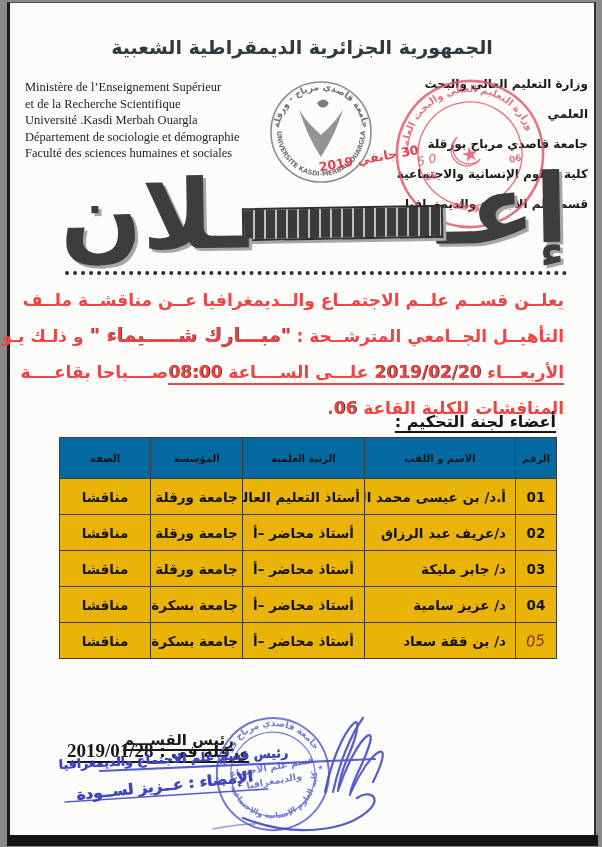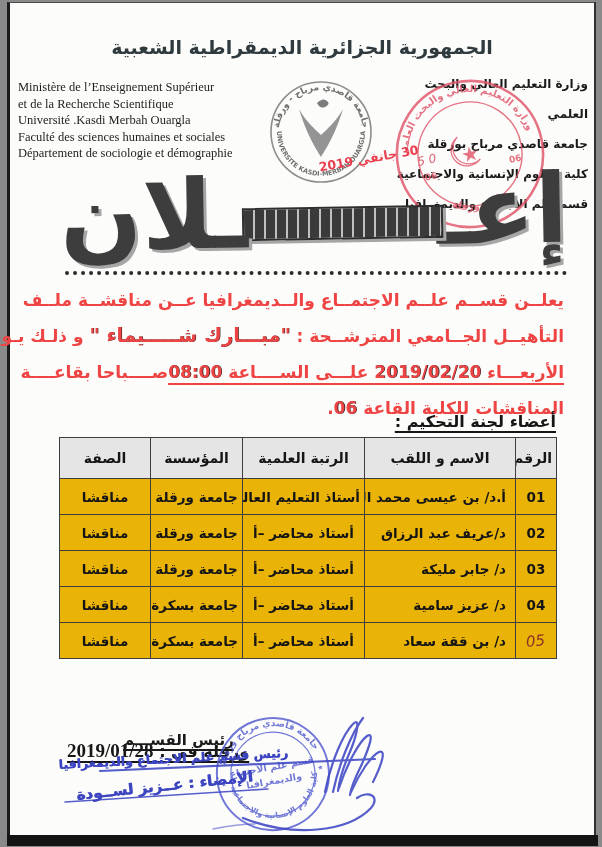--- a/index.html
+++ b/index.html
@@ -6,21 +6,21 @@
   .scan{position:relative;width:602px;height:847px;background:#8a8a8a;overflow:hidden;
         font-family:"DejaVu Sans",sans-serif;}
   .page{position:absolute;left:7px;top:2px;width:589px;height:833px;background:#fcfcfa;
         border-left:3px solid #1b1b1b;border-top:1px solid #4a4a4a;border-right:2px solid #2f2f2f;
         box-sizing:border-box;}
   .bottom-band{position:absolute;left:7px;top:835px;width:591px;height:11px;background:#141414;}
 
   
   .republic-title{position:absolute;left:0;right:0;top:33px;text-align:center;
         font-weight:bold;font-size:19px;letter-spacing:.5px;color:#2f3a3e;}
-  .french-block{position:absolute;left:8px;top:76px;width:240px;
+  .french-block{position:absolute;left:15px;top:76px;width:240px;
         font-family:"Liberation Serif",serif;font-size:12.5px;line-height:16.5px;color:#1d1d1d;}
   .arabic-block{position:absolute;right:6px;top:66px;width:205px;direction:rtl;text-align:right;
         font-size:12px;font-weight:bold;line-height:30px;color:#1a1a1a;}
   .logo{position:absolute;left:255px;top:74px;}
 
   
   .red-stamp{position:absolute;left:381px;top:72px;opacity:.82;transform:rotate(-12deg);}
   .red-date{position:absolute;left:317px;top:147px;width:92px;direction:rtl;text-align:center;
         color:#e8404f;font-size:12.5px;font-weight:bold;letter-spacing:1px;
         transform:rotate(-10deg);white-space:nowrap;}
@@ -52,21 +52,21 @@
   .seg-b{text-shadow:.6px 0 0 #161616;}
   .jury-heading{position:absolute;right:38px;top:409px;direction:rtl;font-size:16px;font-weight:bold;
         color:#161616;text-decoration:underline;text-decoration-thickness:1.8px;text-underline-offset:4px;}
 
   
   .jury-table{position:absolute;left:49px;top:434px;width:497px;direction:rtl;
         border-collapse:collapse;font-size:13.5px;font-weight:bold;color:#151515;
         table-layout:fixed;}
   .jury-table th,.jury-table td{border:1.5px solid #3e3e3e;text-align:center;padding:0 4px;
         overflow:hidden;white-space:nowrap;}
-  .jury-table th{height:40px;background:#e5e5e5;font-size:14px;}
+  .jury-table th{height:40px;background:#0369a1;font-size:10px;}
   .jury-table td{height:35px;background:#eab308;}
   .jury-table td.name-cell{text-align:right;padding-right:9px;}
   .handwritten{color:#8a3326;font-style:italic;font-size:15px;transform:rotate(-6deg);
         display:inline-block;font-weight:normal;}
 
   
   .place-date{position:absolute;left:57px;top:697px;direction:rtl;white-space:nowrap;
         font-size:16px;font-weight:bold;color:#161616;
         text-decoration:underline;text-decoration-thickness:1.6px;text-underline-offset:4px;margin-top:40px;}
   .pd-val{font-family:"Liberation Serif",serif;font-size:19px;letter-spacing:.5px;}
@@ -80,22 +80,22 @@
 
 <div class="scan">
   <div class="page">
 
     <div class="republic-title">الجمهورية الجزائرية الديمقراطية الشعبية</div>
 
     <div class="french-block">
       <div>Ministère de l’Enseignement Supérieur</div>
       <div>et de la Recherche Scientifique</div>
       <div>Université .Kasdi Merbah Ouargla</div>
+      <div>Département de sociologie et démographie</div>
       <div>Faculté des sciences humaines et sociales</div>
-      <div>Département de sociologie et démographie</div>
     </div>
 
     <svg class="logo" width="113" height="113" viewBox="0 0 113 113">
       <circle cx="56" cy="55" r="50" fill="none" stroke="#8d8d8d" stroke-width="1.6"></circle>
       <path id="logoTop" d="M 14,55 A 42,42 0 0 1 98,55" fill="none"></path>
       <path id="logoBot" d="M 12,55 A 44,44 0 0 0 100,55" fill="none"></path>
       <text font-size="9" fill="#6f6f6f" font-weight="bold">
         <textPath href="#logoTop" startOffset="50%" text-anchor="middle">جامعة قاصدي مرباح - ورقلة</textPath>
       </text>
       <text font-size="6.5" fill="#6f6f6f" font-weight="bold">

